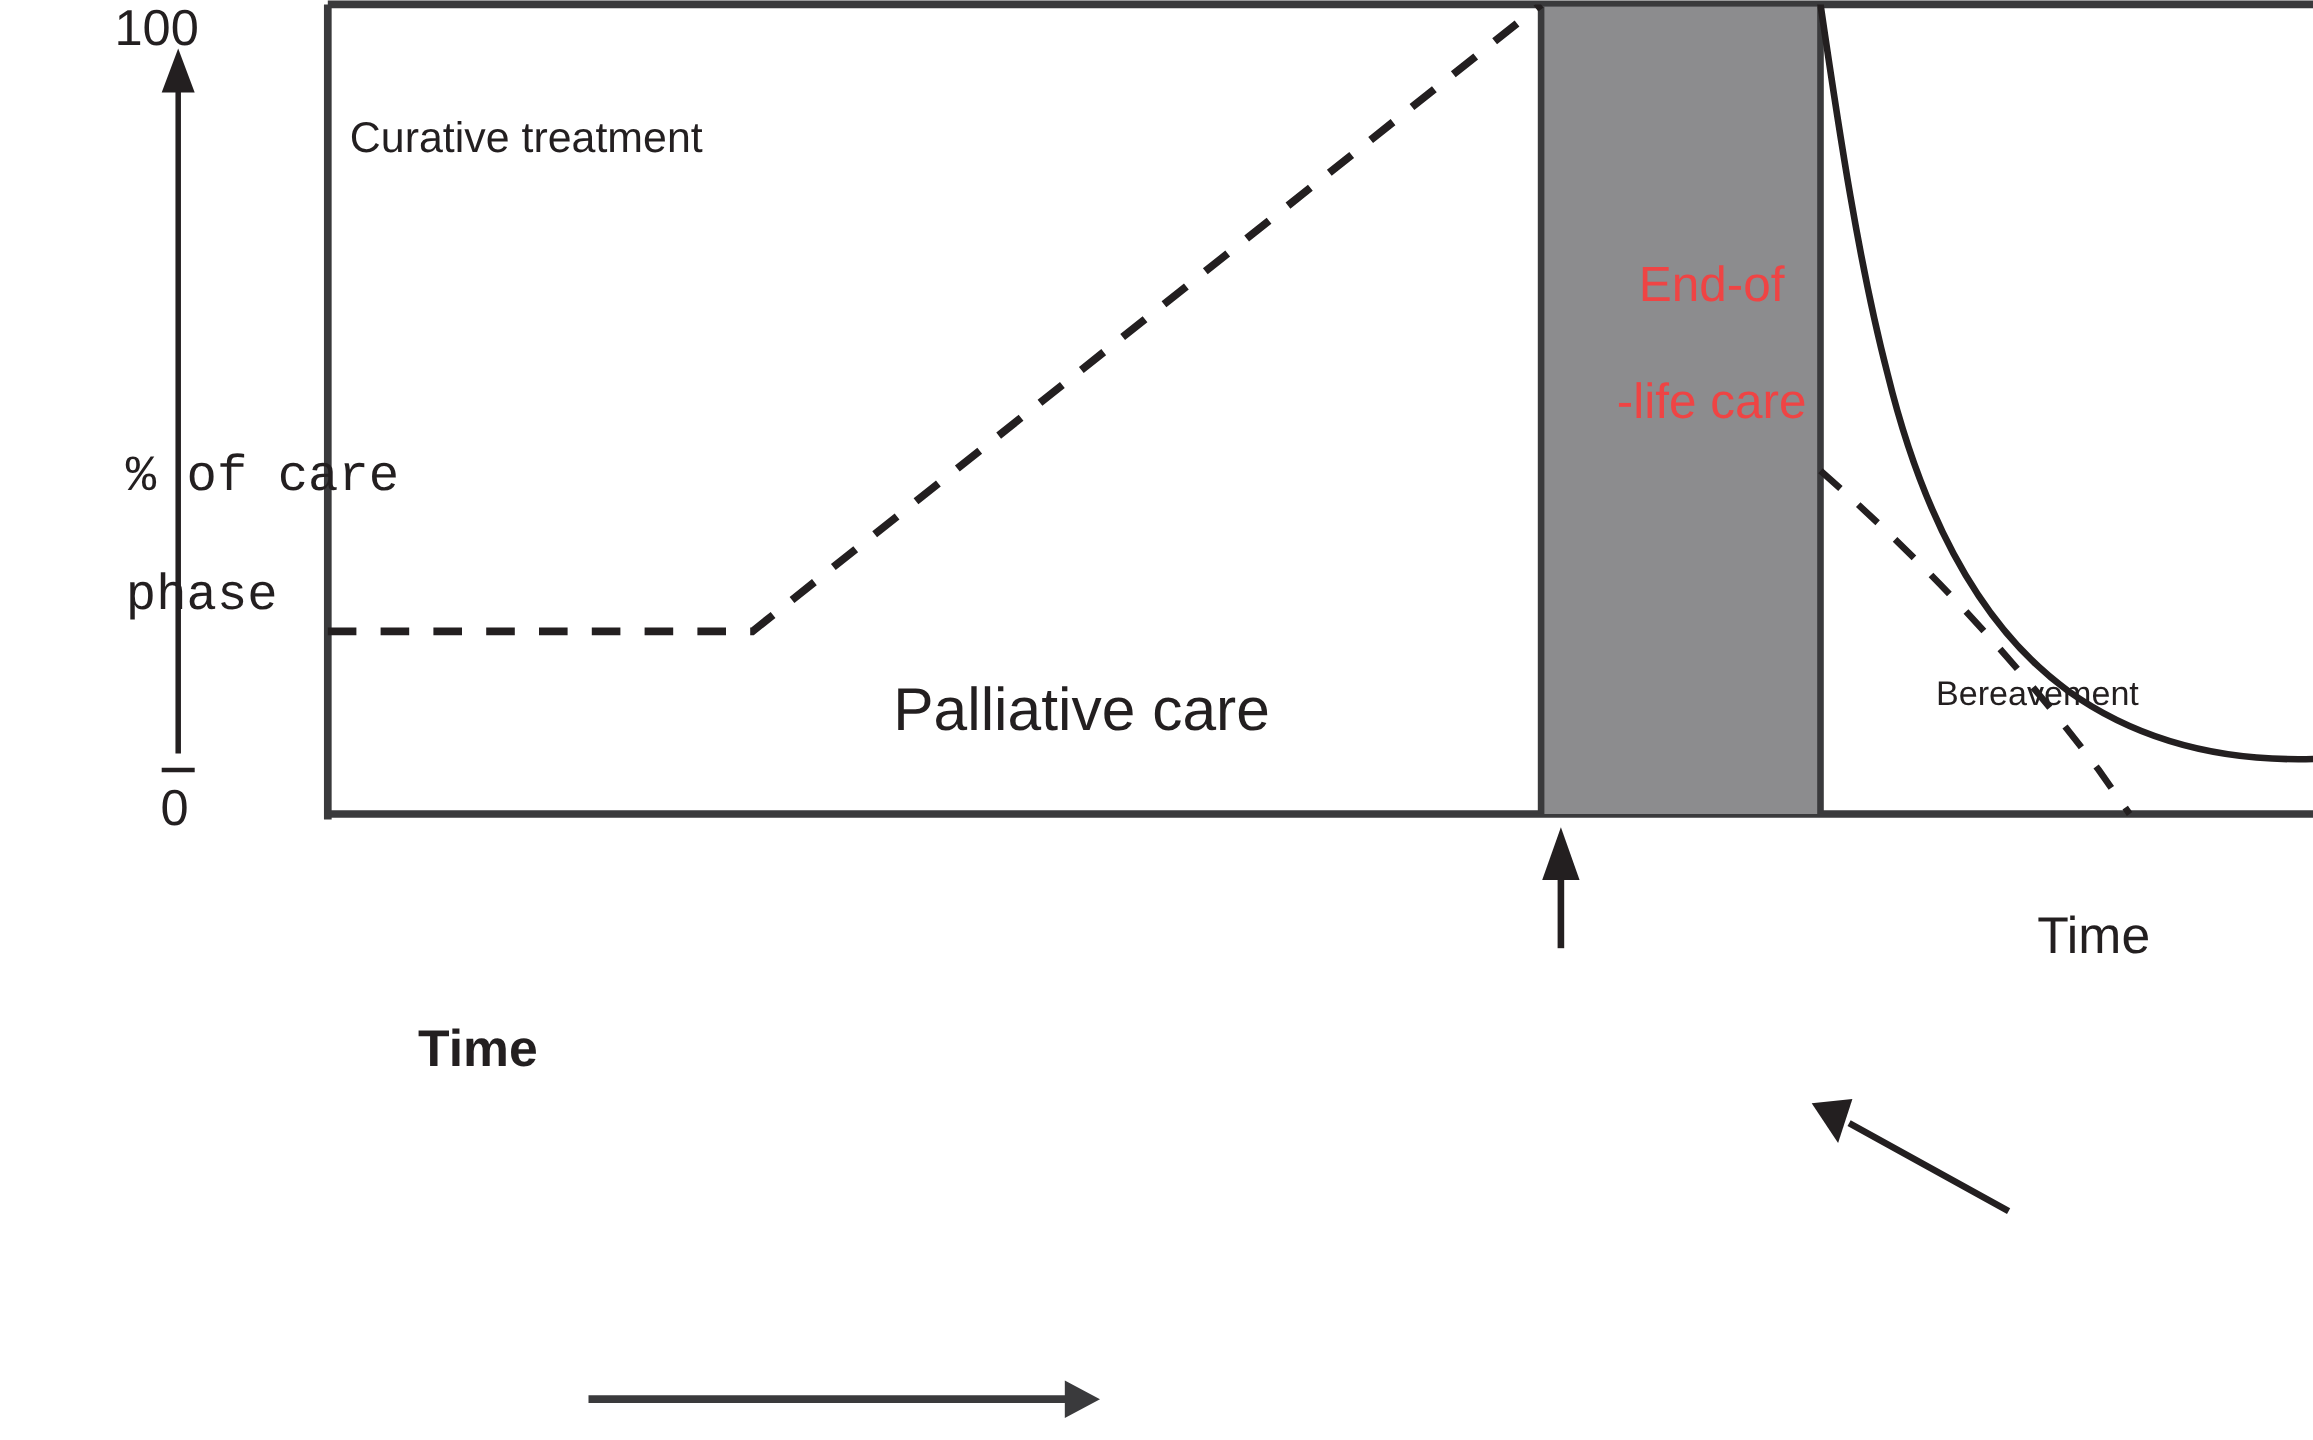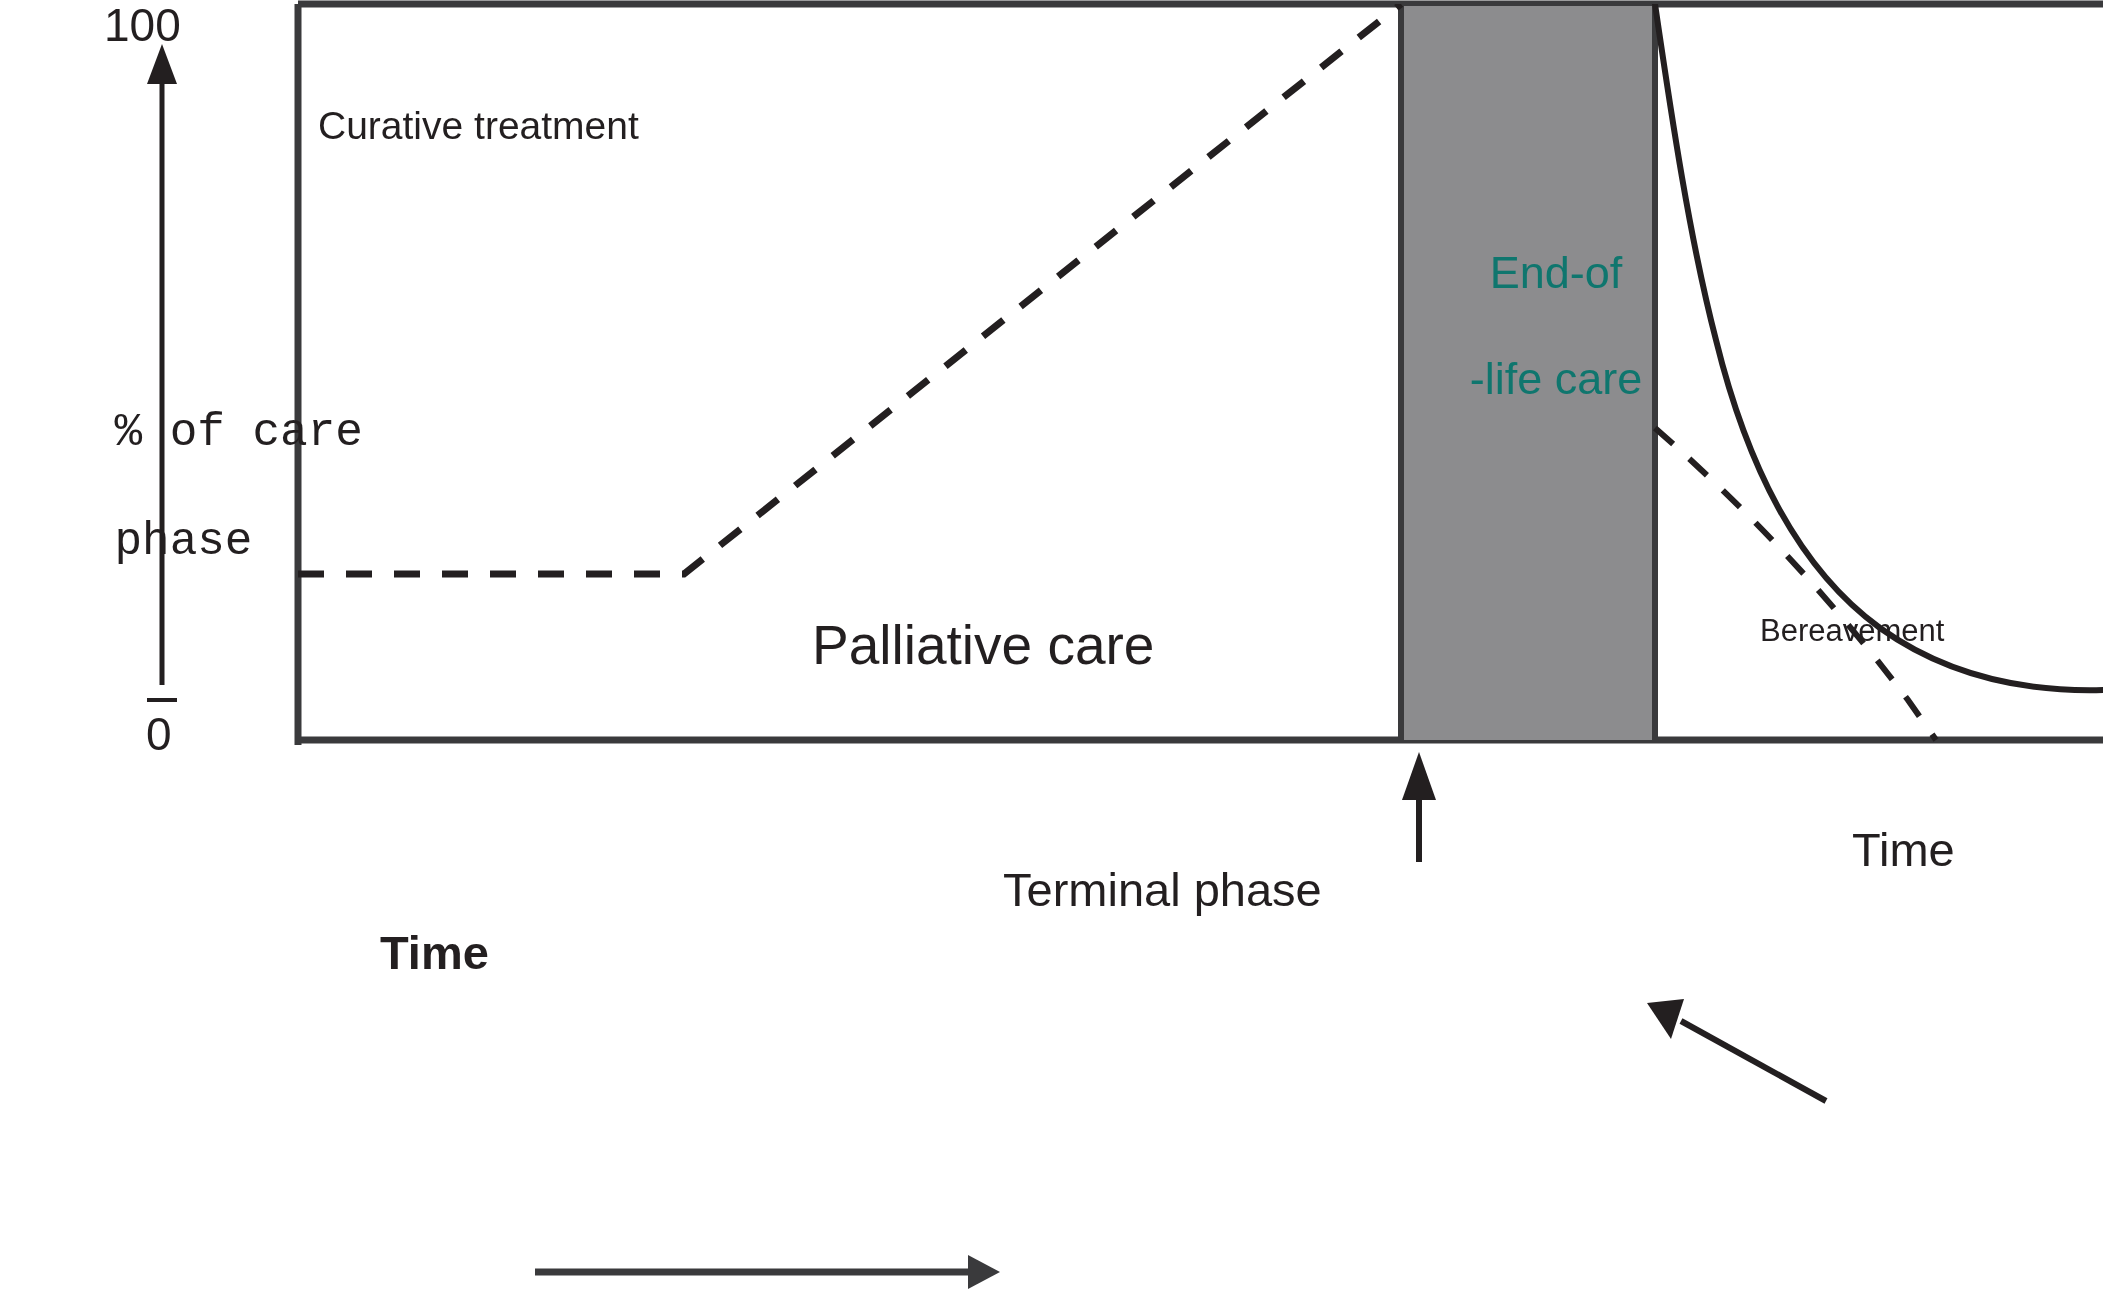--- a/index.html
+++ b/index.html
@@ -43,23 +43,23 @@
     text-align:center;
     width:184px;
     font-family:Liberation Mono, monospace;
   }
   
   #lbl-curative{
     left:318px; top:103px;
     font-size:39px;
   }
   #lbl-eol{
-    left:1411px; top:193px;
+    left:1411px; top:179px;
     font-size:45px;
-    color:#0f766e;
+    color:#ef4444;
     text-align:center;
     width:240px;
   }
   #lbl-palliative{
     left:812px; top:613px;
     font-size:55px;
   }
   #lbl-bereavement{
     left:1760px; top:613px;
     font-size:31px;
@@ -150,19 +150,18 @@
 
   <div class="txt" id="lbl-palliative">Palliative care</div>
 
   <div class="txt" id="lbl-eol">
     <span>End-of</span><br>
     <span>-life care</span>
   </div>
 
   <div class="txt" id="lbl-bereavement">Bereavement</div>
 
-  <div class="txt" id="lbl-terminal">Terminal phase</div>
 
   <div class="txt" id="lbl-death">Time</div>
 
   <div class="txt" id="lbl-time">Time</div>
 
 </div>
 
 </body></html>

